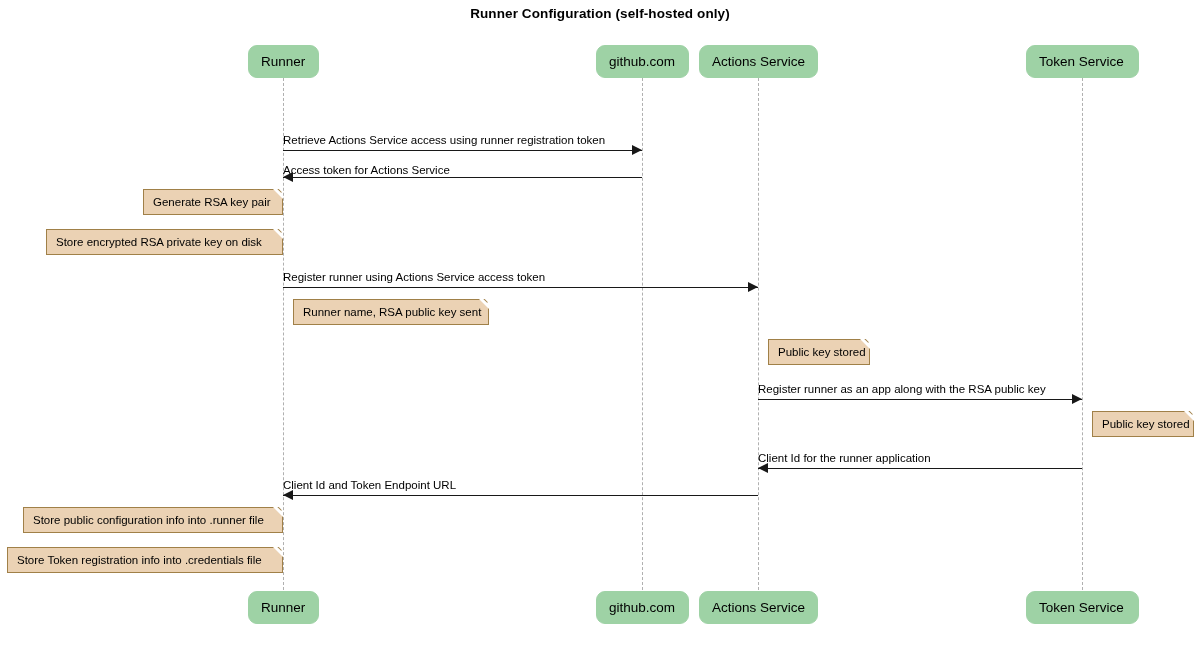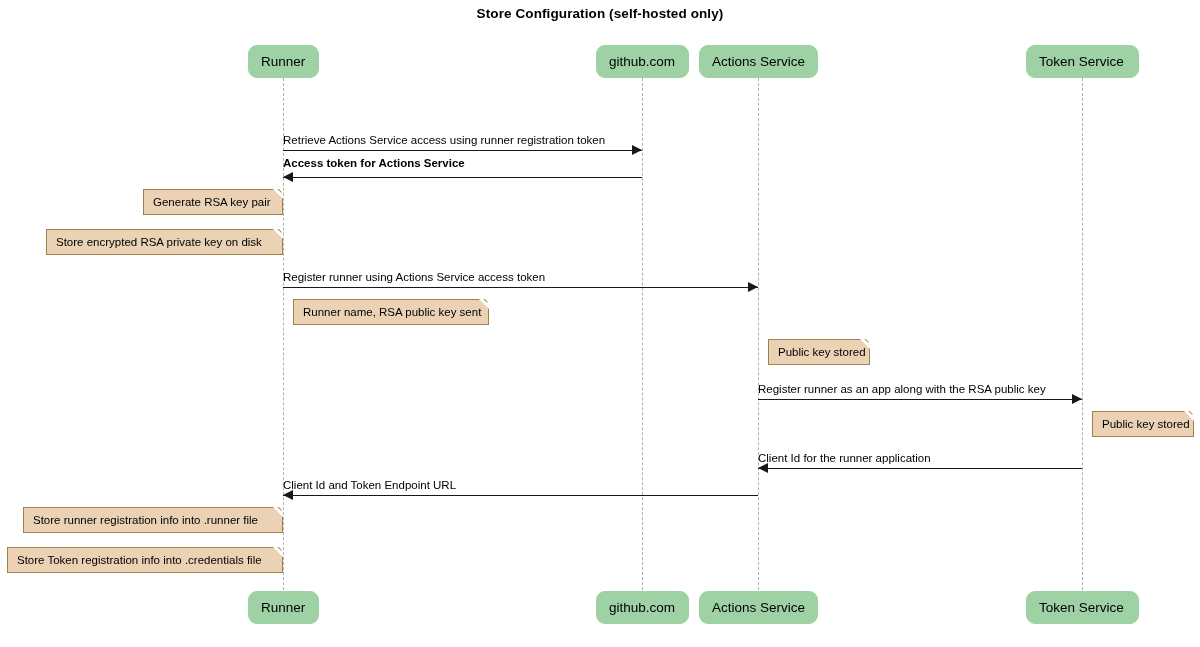--- a/index.html
+++ b/index.html
@@ -123,21 +123,21 @@
     background: #A08048;
     transform: rotate(45deg);
     transform-origin: center;
   }
 </style>
 </head>
 <body>
 
 <div id="diagram">
 
-  <div class="diagram-title">Store Configuration (self-hosted only)</div>
+  <div class="diagram-title">Runner Configuration (self-hosted only)</div>
 
   <div class="lifeline" style="left:283px; top:78px;  height:512px;"></div>
   <div class="lifeline" style="left:642px; top:78px;  height:512px;"></div>
   <div class="lifeline" style="left:758px; top:78px;  height:512px;"></div>
   <div class="lifeline" style="left:1082px;top:78px;  height:512px;"></div>
 
   <div class="participant" style="left:248px;  top:45px; width:71px;">
     <span>Runner</span>
   </div>
   <div class="participant" style="left:596px;  top:45px; width:93px;">
@@ -161,21 +161,21 @@
   </div>
   <div class="participant" style="left:1026px; top:591px; width:113px;">
     <span>Token Service</span>
   </div>
 
 
   <div class="msg-label" style="left:283px; top:134px; width:359px;">Retrieve Actions Service access using runner registration token</div>
   <div class="msg" style="left:283px; top:150px; width:359px;"></div>
   <div class="arrowhead right" style="left:632px; top:145px;"></div>
 
-  <div class="msg-label" style="left:283px; top:157px; width:359px;font-weight:bold;">Access token for Actions Service</div>
+  <div class="msg-label" style="left:283px; top:164px; width:359px;">Access token for Actions Service</div>
   <div class="msg" style="left:283px; top:177px; width:359px;"></div>
   <div class="arrowhead left" style="left:283px; top:172px;"></div>
 
   <div class="note" style="left:143px; top:189px; width:140px;">
     <span>Generate RSA key pair</span>
     <span class="fold"></span>
     <span class="fold-edge"></span>
   </div>
 
   <div class="note" style="left:46px; top:229px; width:237px;">
@@ -212,21 +212,21 @@
 
   <div class="msg-label" style="left:758px; top:452px; width:324px;">Client Id for the runner application</div>
   <div class="msg" style="left:758px; top:468px; width:324px;"></div>
   <div class="arrowhead left" style="left:758px; top:463px;"></div>
 
   <div class="msg-label" style="left:283px; top:479px; width:475px;">Client Id and Token Endpoint URL</div>
   <div class="msg" style="left:283px; top:495px; width:475px;"></div>
   <div class="arrowhead left" style="left:283px; top:490px;"></div>
 
   <div class="note" style="left:23px; top:507px; width:260px;">
-    <span>Store runner registration info into .runner file</span>
+    <span>Store public configuration info into .runner file</span>
     <span class="fold"></span>
     <span class="fold-edge"></span>
   </div>
 
   <div class="note" style="left:7px; top:547px; width:276px;">
     <span>Store Token registration info into .credentials file</span>
     <span class="fold"></span>
     <span class="fold-edge"></span>
   </div>
 

